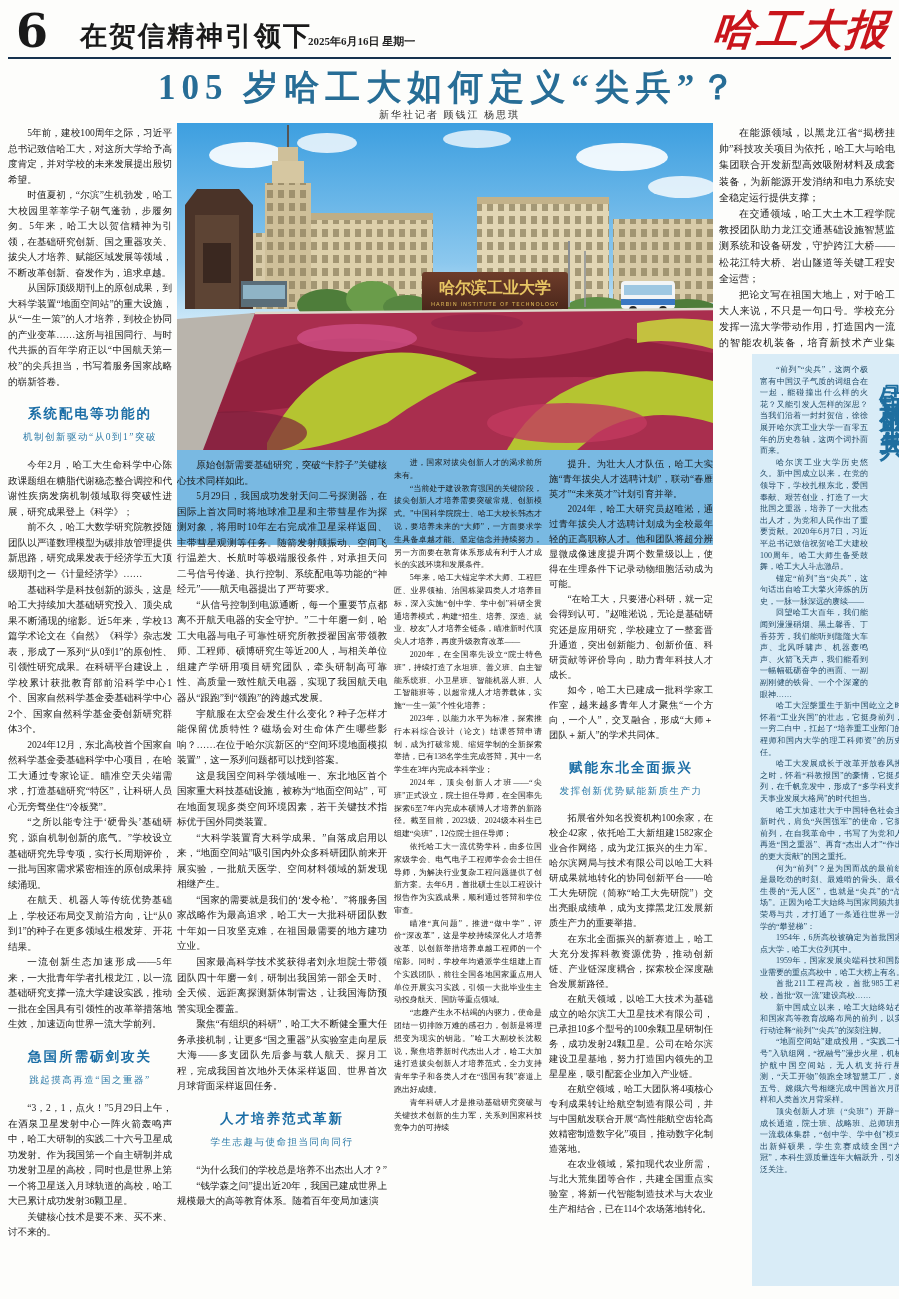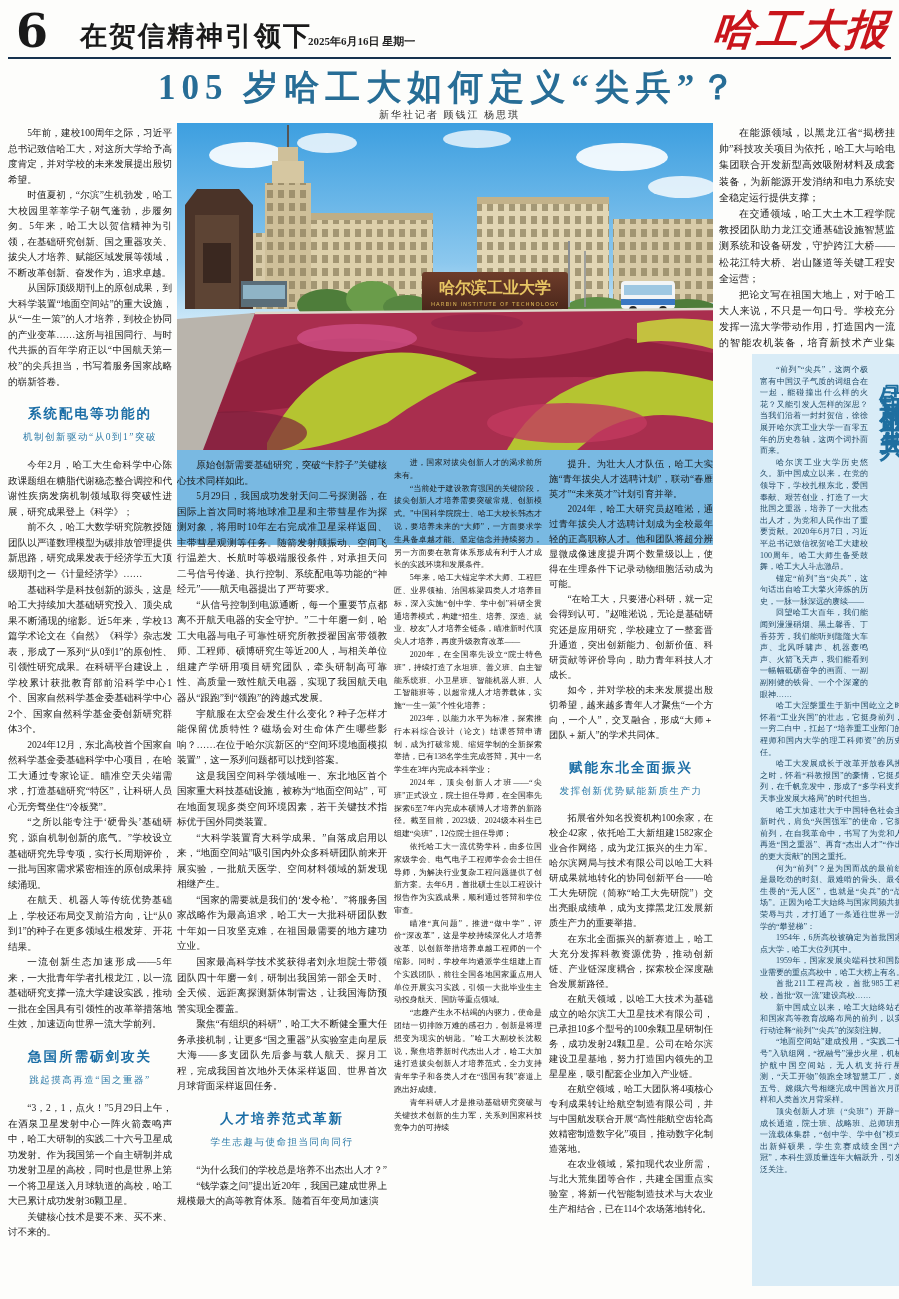--- a/index.html
+++ b/index.html
@@ -189,21 +189,21 @@
     <p>2024年，顶尖创新人才班——“尖班”正式设立，院士担任导师，在全国率先探索6至7年内完成本硕博人才培养的新路径。截至目前，2023级、2024级本科生已组建“尖班”，12位院士担任导师；</p>
     <p>依托哈工大一流优势学科，由多位国家级学会、电气电子工程师学会会士担任导师，为解决行业复杂工程问题提供了创新方案。去年6月，首批硕士生以工程设计报告作为实践成果，顺利通过答辩和学位审查。</p>
     <p>瞄准“真问题”，推进“做中学”，评价“深改革”，这是学校持续深化人才培养改革、以创新举措培养卓越工程师的一个缩影。同时，学校年均遴派学生组建上百个实践团队，前往全国各地国家重点用人单位开展实习实践，引领一大批毕业生主动投身航天、国防等重点领域。</p>
     <p>“志趣产生永不枯竭的内驱力，使命是团结一切排除万难的感召力，创新是将理想变为现实的钥匙。”哈工大副校长沈毅说，聚焦培养新时代杰出人才，哈工大加速打造拔尖创新人才培养范式，全力支持青年学子和各类人才在“强国有我”赛道上跑出好成绩。</p>
     <p>青年科研人才是推动基础研究突破与关键技术创新的生力军，关系到国家科技竞争力的可持续</p>
   </div>
 <div id="col4" class="col">
     <p>提升。为壮大人才队伍，哈工大实施“青年拔尖人才选聘计划”，联动“春雁英才”“未来英才”计划引育并举。</p>
     <p>2024年，哈工大研究员赵唯淞，通过青年拔尖人才选聘计划成为全校最年轻的正高职称人才。他和团队将超分辨显微成像速度提升两个数量级以上，使得在生理条件下记录动物细胞活动成为可能。</p>
     <p>“在哈工大，只要潜心科研，就一定会得到认可。”赵唯淞说，无论是基础研究还是应用研究，学校建立了一整套晋升通道，突出创新能力、创新价值、科研贡献等评价导向，助力青年科技人才成长。</p>
-    <p>如今，并对学校的未来发展提出殷切希望，越来越多青年人才聚焦“一个方向，一个人”，交叉融合，形成“大师＋团队＋新人”的学术共同体。</p>
+    <p>如今，哈工大已建成一批科学家工作室，越来越多青年人才聚焦“一个方向，一个人”，交叉融合，形成“大师＋团队＋新人”的学术共同体。</p>
     <p class="h2">赋能东北全面振兴</p>
     <p class="h3">发挥创新优势赋能新质生产力</p>
     <p>拓展省外知名投资机构100余家，在校企42家，依托哈工大新组建1582家企业合作网络，成为龙江振兴的生力军。哈尔滨网局与技术有限公司以哈工大科研成果就地转化的协同创新平台——哈工大先研院（简称“哈工大先研院”）交出亮眼成绩单，成为支撑黑龙江发展新质生产力的重要举措。</p>
     <p>在东北全面振兴的新赛道上，哈工大充分发挥科教资源优势，推动创新链、产业链深度耦合，探索校企深度融合发展新路径。</p>
     <p>在航天领域，以哈工大技术为基础成立的哈尔滨工大卫星技术有限公司，已承担10多个型号的100余颗卫星研制任务，成功发射24颗卫星。公司在哈尔滨建设卫星基地，努力打造国内领先的卫星星座，吸引配套企业加入产业链。</p>
     <p>在航空领域，哈工大团队将4项核心专利成果转让给航空制造有限公司，并与中国航发联合开展“高性能航空齿轮高效精密制造数字化”项目，推动数字化制造落地。</p>
     <p>在农业领域，紧扣现代农业所需，与北大荒集团等合作，共建全国重点实验室，将新一代智能制造技术与大农业生产相结合，已在114个农场落地转化。</p>
   </div>
 <div id="col5" class="col">
     <p>在能源领域，以黑龙江省“揭榜挂帅”科技攻关项目为依托，哈工大与哈电集团联合开发新型高效吸附材料及成套装备，为新能源开发消纳和电力系统安全稳定运行提供支撑；</p>

